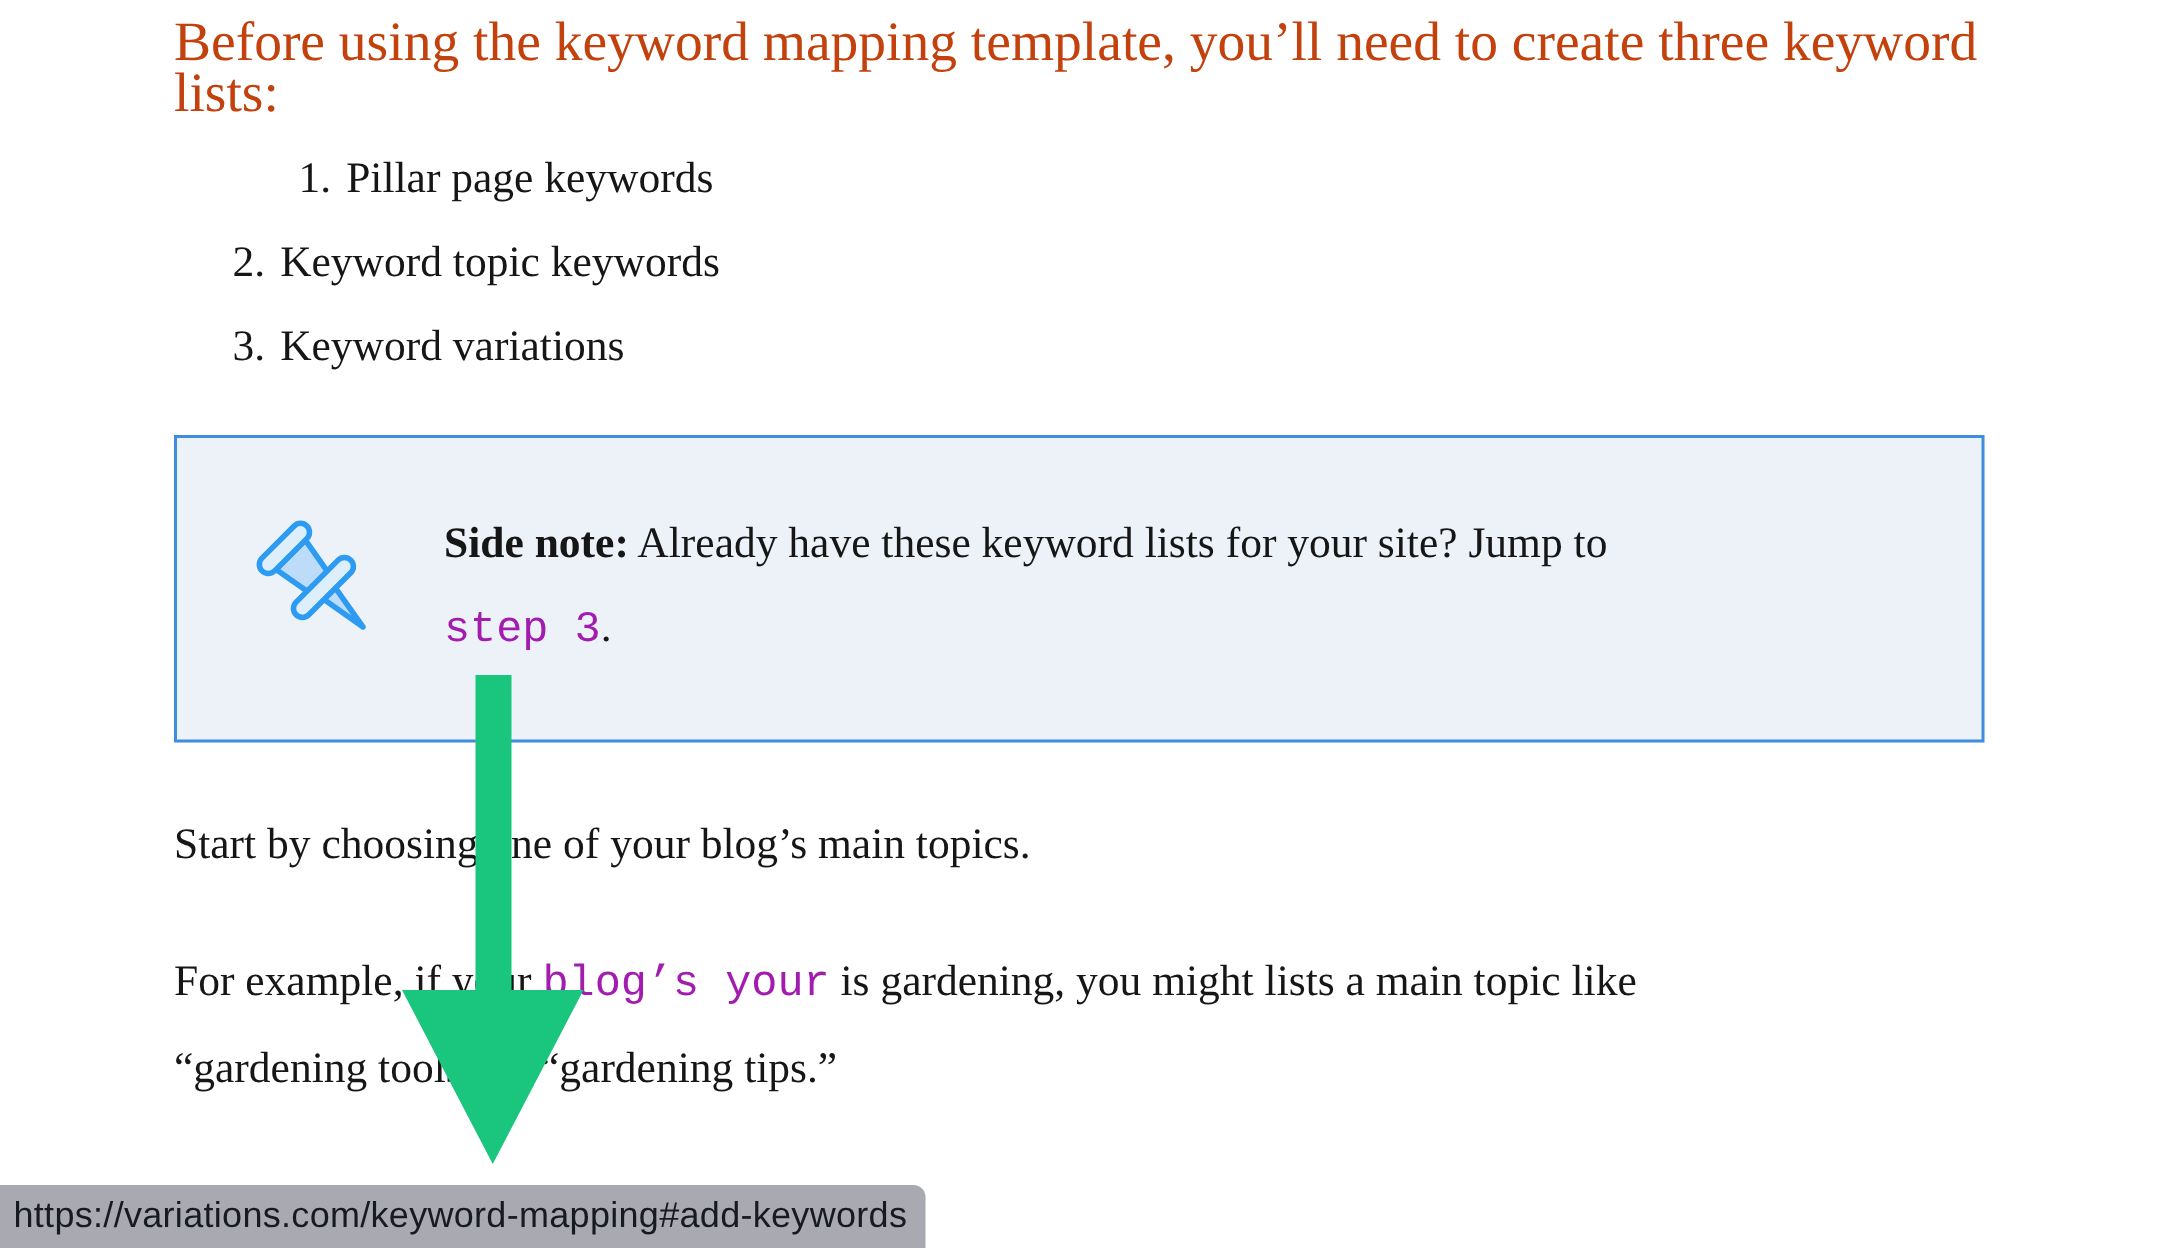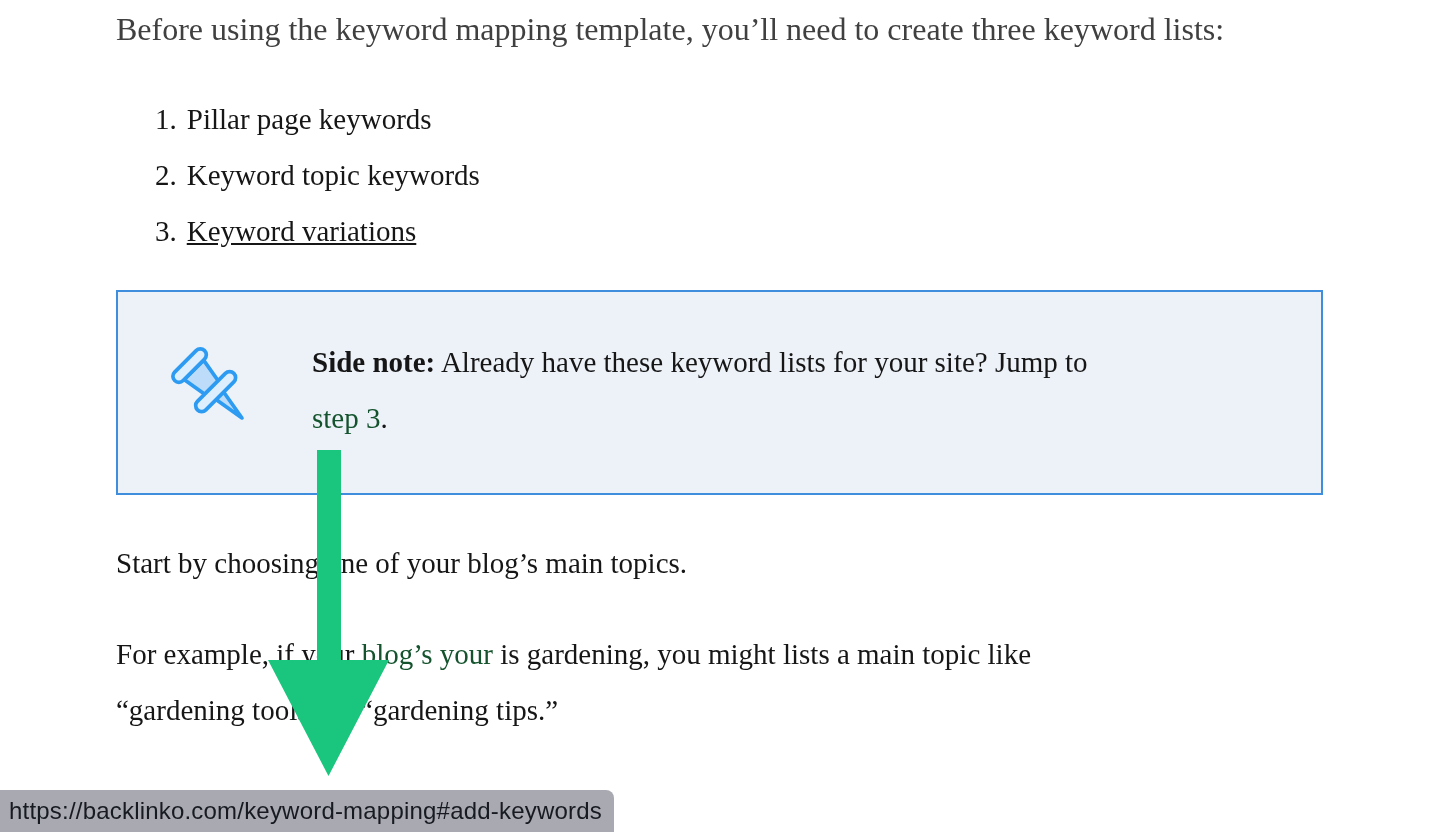--- a/index.html
+++ b/index.html
@@ -11,30 +11,30 @@
     background: #ffffff;
     overflow: hidden;
     font-family: "Liberation Serif", "DejaVu Serif", serif;
     color: #161616;
   }
   .intro {
     position: absolute;
     left: 116px;
     top: 12px;
     width: 1220px;
-    font-size: 32px;
+    font-size: 37px;
     line-height: 34px;
-    color: #404040;
+    color: #c2410c;
   }
   .kw-list { position: absolute; left: 155px; top: 0; width: 700px; }
   .kw-row { position: absolute; left: 0; font-size: 29px; line-height: 34px; white-space: nowrap; }
   .kw-row .num { display: inline-block; margin-right: 10px; }
-  .kw-row.r0 { top: 102px; }
+  .kw-row.r0 { top: 102px; margin-left: 44px; }
   .kw-row.r1 { top: 158px; }
-  .kw-row.r2 { top: 214px; text-decoration: underline; }
+  .kw-row.r2 { top: 214px; }
   .side-note {
     position: absolute;
     left: 116px;
     top: 290px;
     width: 1207px;
     height: 205px;
     background: #edf2f9;
     border: 2px solid #3e8edd;
   }
   .pin-wrap {
@@ -45,27 +45,27 @@
     height: 92px;
   }
   .note-text {
     position: absolute;
     left: 178px;
     top: 42px;
     width: 990px;
     font-size: 29px;
     line-height: 56px;
     color: #161616;
-    margin-left: 16px;
   }
   .note-text b { font-weight: bold; }
   a.link {
-    color: #14532d;
+    color: #a21caf;
     text-decoration: none;
     cursor: pointer;
+    font-family: Liberation Mono, monospace;
   }
   .para1 {
     position: absolute;
     left: 116px;
     top: 546px;
     width: 1200px;
     font-size: 29px;
     line-height: 34px;
   }
   .para2 {
@@ -141,16 +141,16 @@
   <p class="para2">
     <span>For example, if your </span><a class="link">blog’s your</a><span> is gardening, you might lists a main topic like</span><br>
     <span>“gardening tools” or “gardening tips.”</span>
   </p>
 
   <svg class="arrow-overlay" viewBox="0 0 1440 834">
     <polygon points="317,450 341,450 341,660 389,660 328.5,776 268,660 317,660" fill="#1ac57d"></polygon>
   </svg>
 
   <div class="status-bar">
-    <span>https://backlinko.com/keyword-mapping#add-keywords</span>
+    <span>https://variations.com/keyword-mapping#add-keywords</span>
   </div>
 
 </div>
 
 </body></html>

